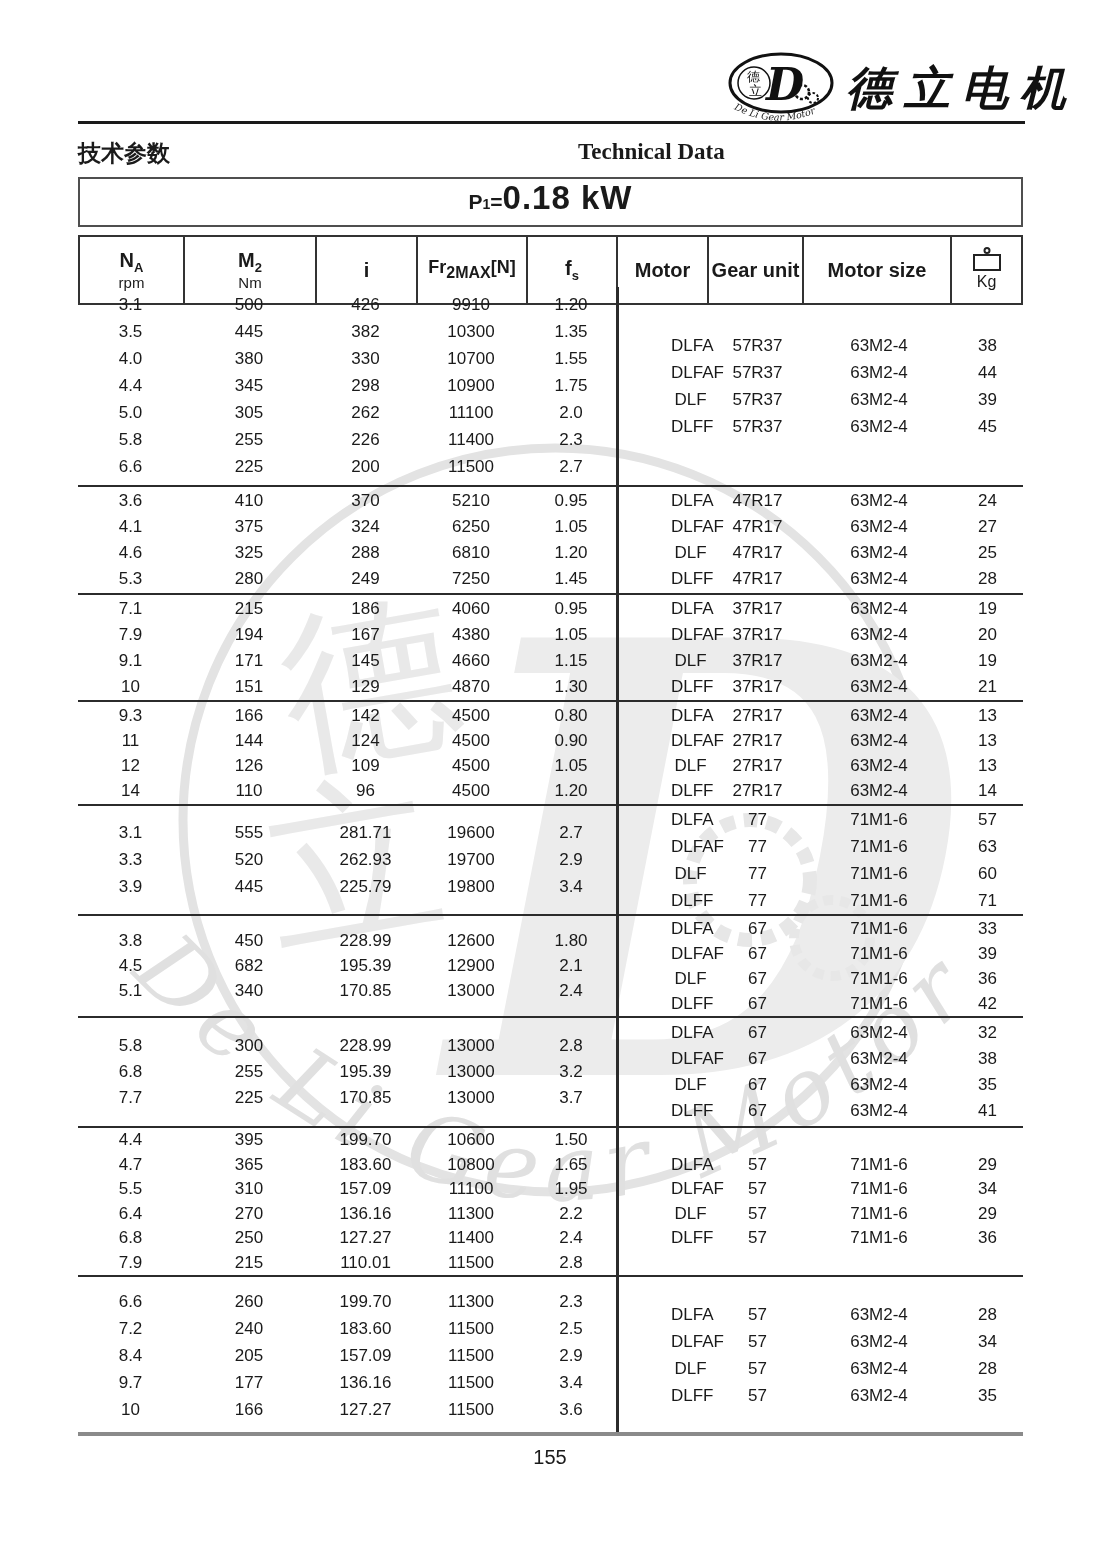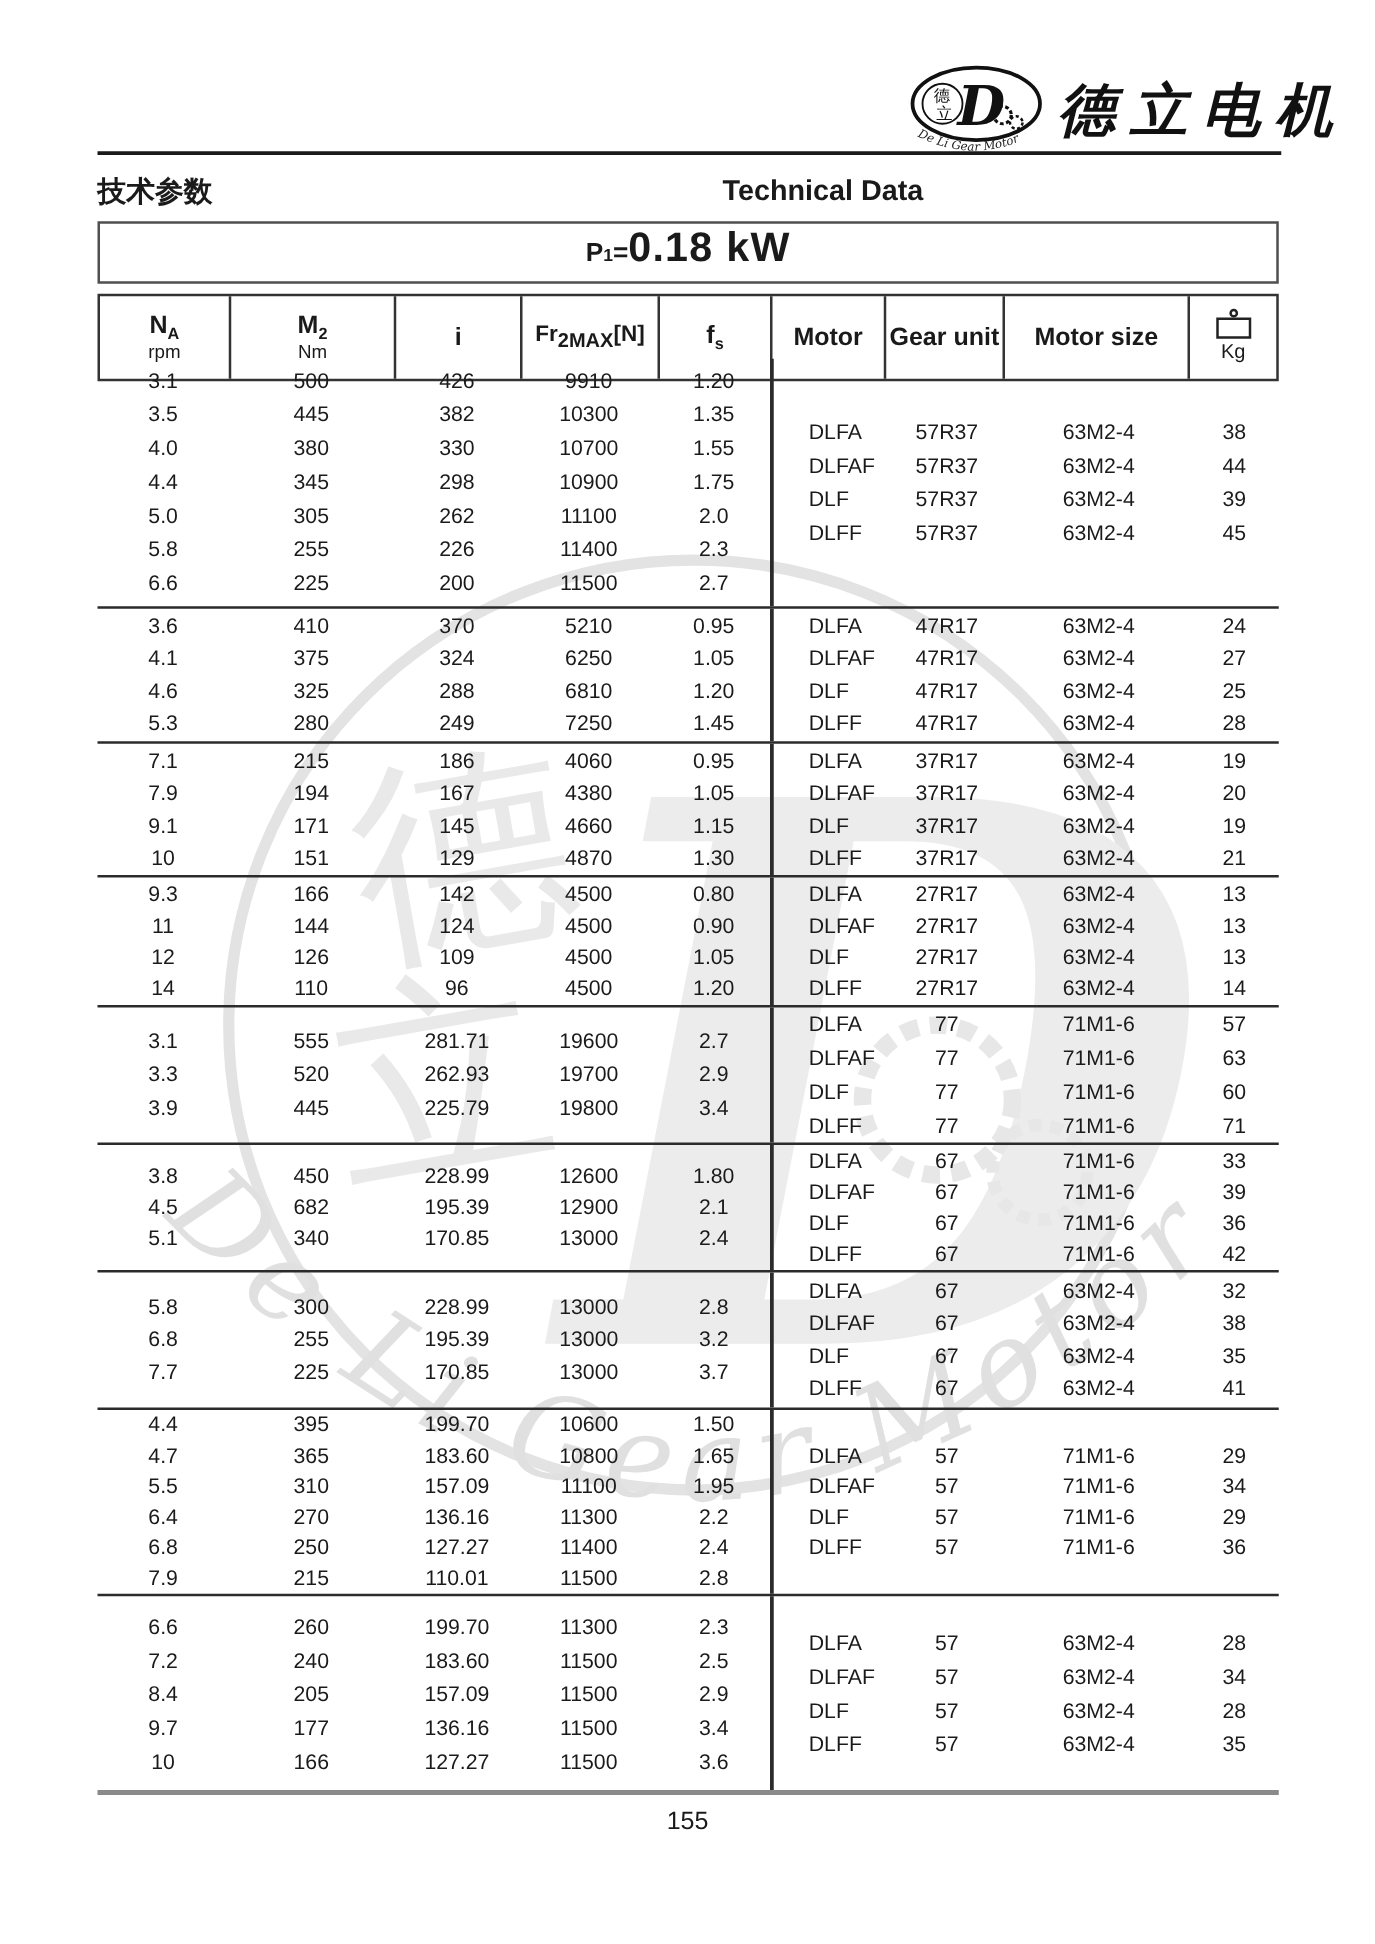--- a/index.html
+++ b/index.html
@@ -10,21 +10,21 @@
   }
   .abs { position:absolute; z-index:2; }
   .wm  { position:absolute; left:0; top:0; z-index:1; pointer-events:none; }
 
   
   .brand-name { font-family:"DejaVu Serif", serif; font-weight:bold; font-style:italic;
     font-size:46px; letter-spacing:12px; color:#111; white-space:nowrap; }
   .top-rule { background:#1a1a1a; }
 
   .sec-cn { font-size:23px; font-weight:bold; }
-  .sec-en { font-size:23px; font-weight:bold; }
+  .sec-en { font-size:23px; font-weight:bold;font-family:Liberation Serif, serif; }
 
   
   .title-box { left:78px; top:177px; width:945px; height:50px; border:2px solid #4f4f4f;
     display:flex; align-items:baseline; justify-content:center; background:transparent; }
   .title-box .p  { font-size:21px; font-weight:bold; }
   .title-box .ps { font-size:14px; font-weight:bold; }
   .title-box .pe { font-size:21px; font-weight:bold; }
   .title-box .pv { font-size:33px; font-weight:bold; letter-spacing:1px; }
 
   
@@ -46,21 +46,21 @@
   .tbody { left:78px; top:287px; width:945px; }
   .group { display:flex; border-bottom:2px solid #2b2b2b; }
   .group:last-child { border-bottom:none; }
   .side { display:flex; flex-direction:column; justify-content:center; }
   .side.left  { width:541px; border-right:3px solid #2b2b2b; }
   .side.right { flex:1; }
   .trow { height:var(--rh,27px); display:flex; align-items:center; font-size:17px; }
   .lc0{width:105px;text-align:center}.lc1{width:132px;text-align:center}
   .lc2{width:101px;text-align:center}.lc3{width:110px;text-align:center}
   .lc4{width:90px;text-align:center}
-  .rc0{width:91px;padding-left:28px;text-align:left;white-space:nowrap}
+  .rc0{width:91px;padding-left:52px;text-align:center;white-space:nowrap}
   .rc1{width:95px;text-align:center}.rc2{width:148px;text-align:center}
   .rc3{width:69px;text-align:center}
 
   .footer-rule { left:78px; top:1432px; width:945px; height:4px; background:#8a8a8a; }
   .page-num { left:0; top:1446px; width:1100px; text-align:center; font-size:20px; }
 </style>
 </head>
 <body>
 
 <div class="page">

